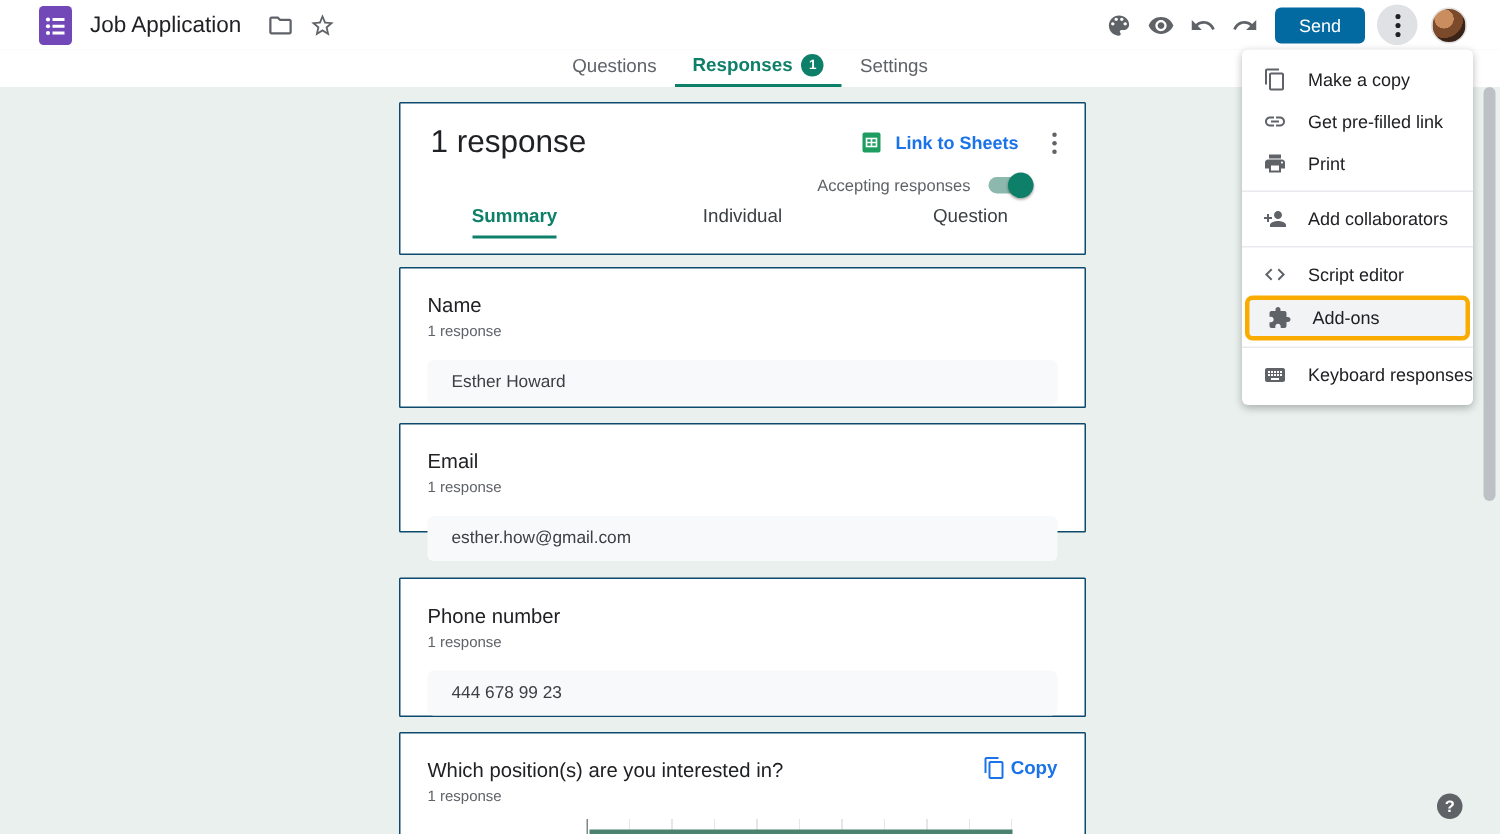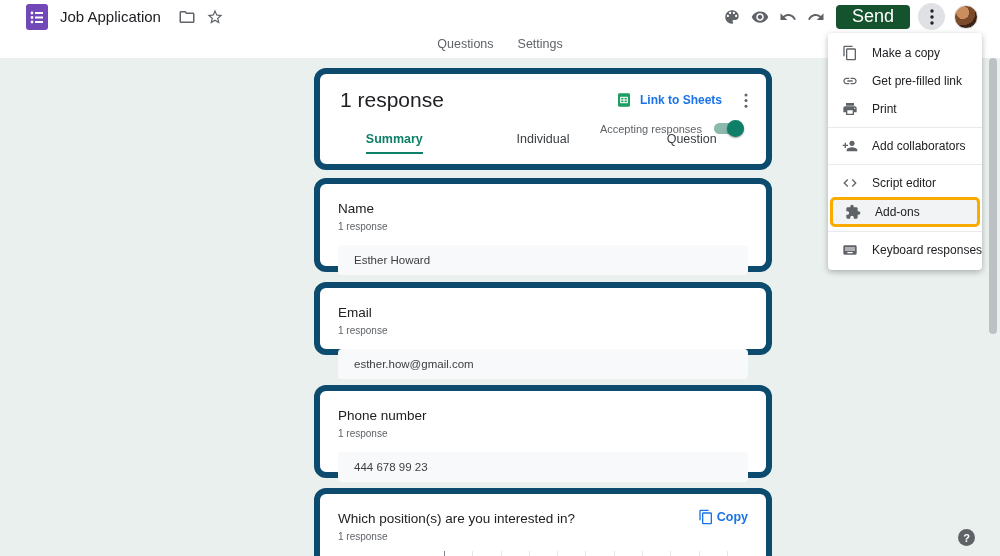--- a/index.html
+++ b/index.html
@@ -14,21 +14,21 @@
   
   .topbar {
     position: absolute; top:0; left:0; width:1000px; height:33px;
     background:#fff; display:flex; align-items:center; padding:0 22px; z-index:5;
   }
   .logo { width:22px; height:26px; margin:0 12px 0 4px; flex:none; cursor:pointer; }
   .doc-title { font-size:15px; color:#202124; margin-right:12px; cursor:text; }
   .tb-icon { width:18px; height:18px; margin:0 5px; fill:#5f6368; flex:none; cursor:pointer; }
   .spacer { flex:1; }
   .send-btn {
-    background:#14532d; color:#fff; font-size:18px; font-family:inherit;
+    background:#0369a1; color:#fff; font-size:12px; font-family:inherit;
     border:none; border-radius:4px; height:24px; padding:0 16px; margin:0 8px 0 6px; cursor:pointer;
   }
   .more-btn {
     width:27px; height:27px; border-radius:50%; background:#dfe1e4;
     display:flex; align-items:center; justify-content:center; cursor:pointer; flex:none;
   }
   .kebab { width:4px; height:16px; fill:#202124; }
   .avatar {
     width:24px; height:24px; border-radius:50%; margin-left:9px; flex:none; cursor:pointer;
     background: radial-gradient(circle at 35% 30%, #c98d5e 0 30%, #7a4a2b 31% 60%, #3b2417 61%);
@@ -44,29 +44,29 @@
     display:flex; align-items:center; gap:6px;
   }
   .tab.active { color:#0e8069; border-bottom:2.5px solid #0e8069; font-weight:bold; }
   .badge {
     width:15px; height:15px; border-radius:50%; background:#0e8069; color:#fff;
     font-size:9px; font-weight:bold; display:flex; align-items:center; justify-content:center;
   }
   
   .card {
     position:absolute; left:266px; width:458px; background:#fff;
-    border:6px solid #0c4a6e; border-radius:12px;margin-left:48px;
+    border:1px solid #0c4a6e; border-radius:1px;
   }
   .summary-card { top:68px; height:102px; }
   .sc-row1 { display:flex; align-items:flex-start; padding:14px 16px 0 20px; }
   .resp-count { font-size:21px; color:#202124; }
   .sheets-link { display:flex; align-items:center; gap:8px; margin-left:auto; margin-top:4px; cursor:pointer; }
   .sheets-link span { color:#1a73e8; font-size:12px; font-weight:bold;text-align:center; }
   .sc-kebab { width:4px; height:15px; fill:#5f6368; margin:5px 2px 0 22px; cursor:pointer; }
-  .sc-row2 { display:flex; align-items:center; justify-content:flex-end; padding:10px 22px 0; }
+  .sc-row2 { display:flex; align-items:center; justify-content:flex-end; padding:10px 34px 0; }
   .acc-label { font-size:11px; color:#5f6368; margin-right:12px; }
   .toggle { position:relative; width:30px; height:13px; cursor:pointer; }
   .toggle .track { position:absolute; top:1px; left:0; width:30px; height:11px; border-radius:6px; background:#8cb8ad; }
   .toggle .knob { position:absolute; top:-2px; right:0; width:17px; height:17px; border-radius:50%; background:#0e8069; box-shadow:0 1px 2px rgba(0,0,0,.4); }
   .inner-tabs { position:absolute; bottom:0; left:0; width:100%; display:flex; }
   .itab { flex:1; text-align:center; font-size:12.5px; color:#3c4043; padding:9px 0 10px; cursor:pointer; }
   .itab span { display:inline-block; padding-bottom:8px; }
   .itab.active span { color:#0e8069; font-weight:bold; border-bottom:2.5px solid #0e8069; padding-bottom:6px; }
   .q-card { padding:17px 18px; }
   .q-card-0 { top:178px; height:94px; }
@@ -158,20 +158,24 @@
           <circle cx="2" cy="14" r="1.7"></circle>
       </svg>
     </div>
     <div class="avatar"></div>
   </header>
 
   <nav class="tabs">
     <div class="tab">
       <span>Questions</span>
     </div>
+    <div class="tab active">
+      <span>Responses</span>
+      <span class="badge">1</span>
+    </div>
     <div class="tab">
       <span>Settings</span>
     </div>
   </nav>
 
   <section class="card summary-card">
     <div class="sc-row1">
       <div class="resp-count">1 response</div>
       <div class="sheets-link">
         <svg width="16" height="16" viewBox="0 0 24 24">

